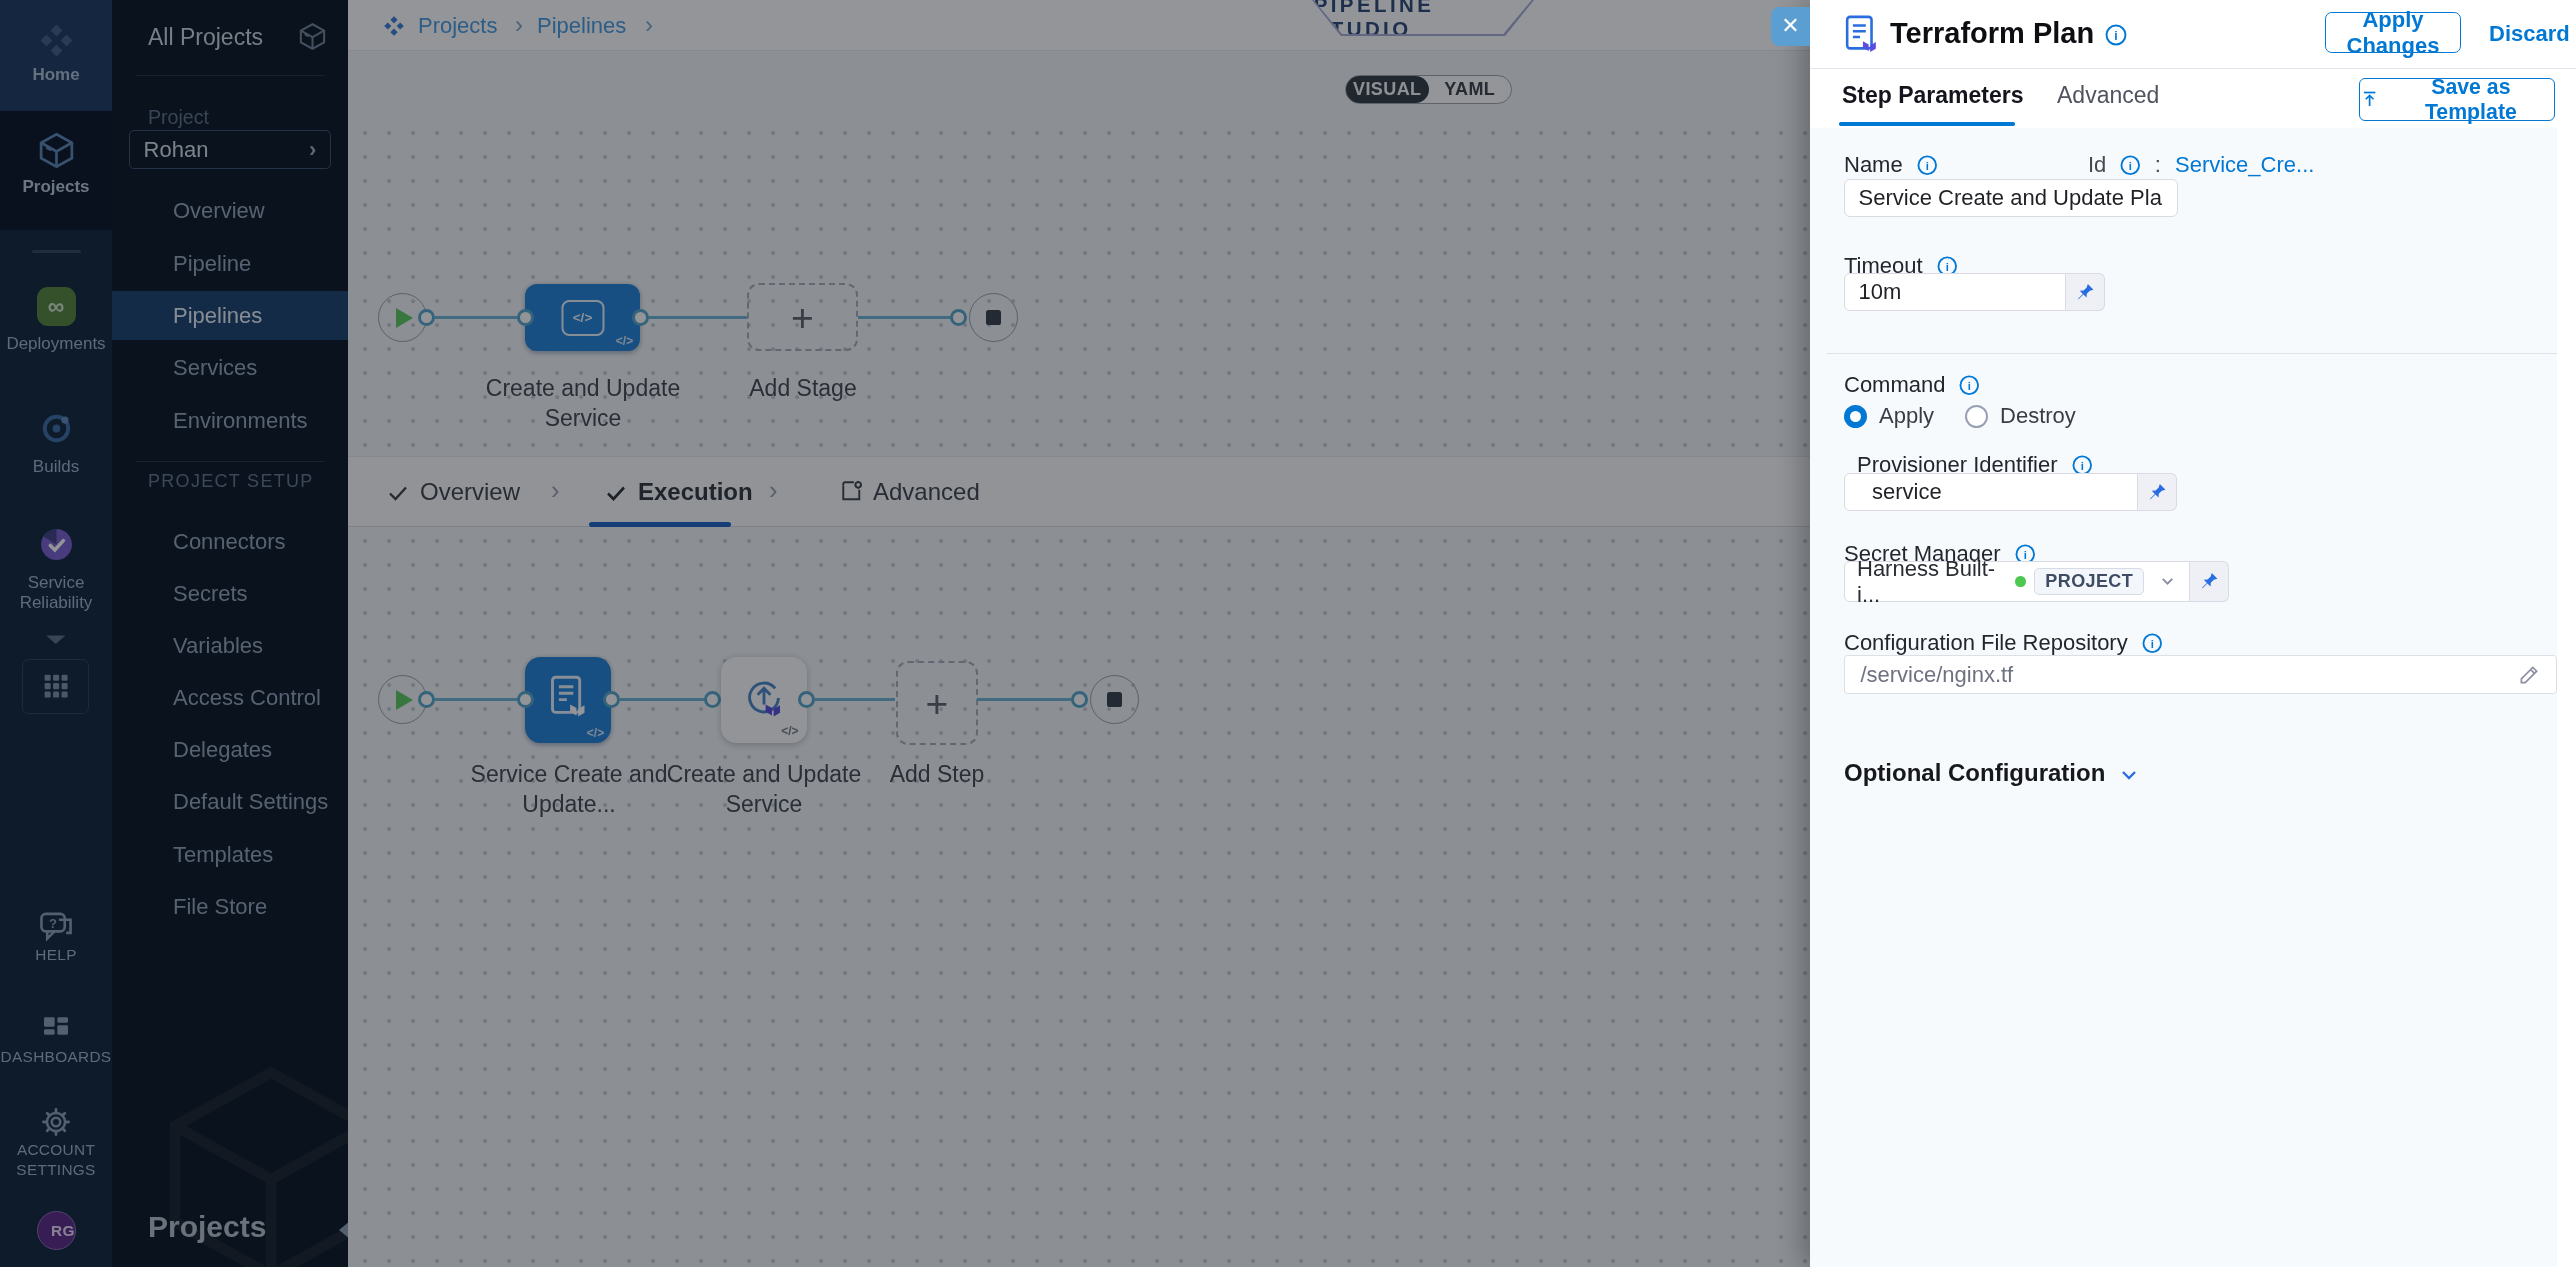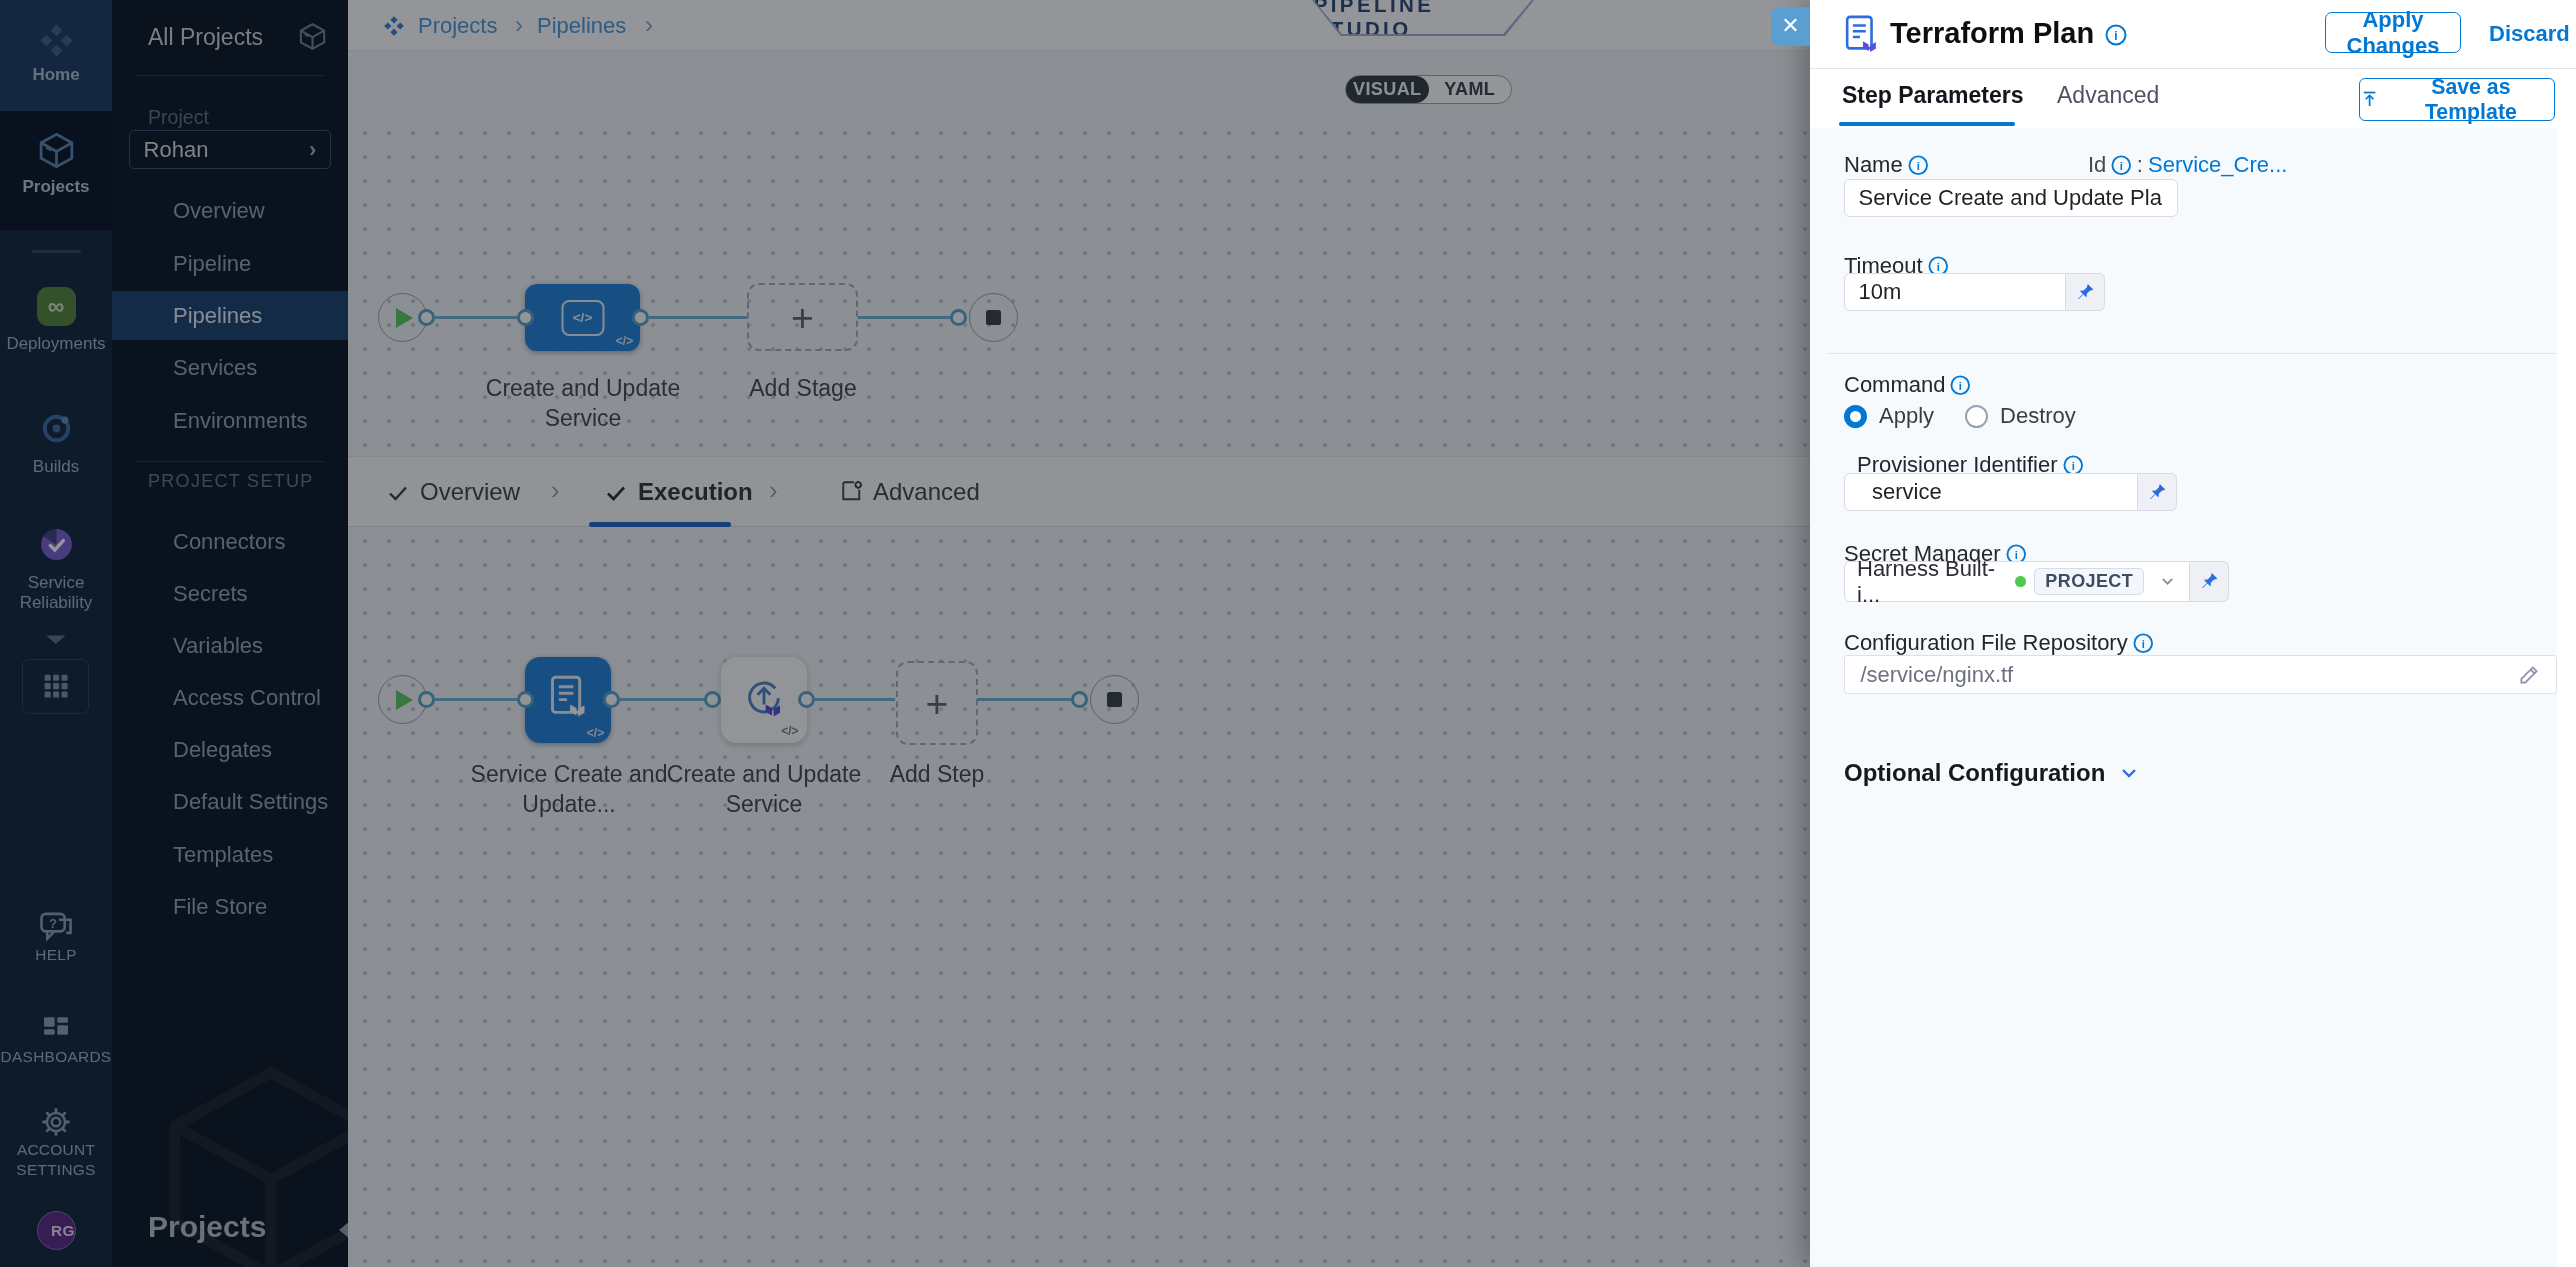--- a/index.html
+++ b/index.html
@@ -122,42 +122,42 @@
   .dr-div1 { position:absolute; left:0; top:68px; width:766px; height:0.9px; background:#e1e3ea; }
   .dr-tab { position:absolute; top:82px; font-size:23px; color:#50525f; }
   .dr-tab.on { font-weight:bold; color:#14151c; }
   .dr-underline { position:absolute; left:29px; top:122px; width:176px; height:4.3px; background:#0278d5; border-radius:1.7px; }
   .btn-savetpl { position:absolute; left:549px; top:78px; width:196px; height:43px; border:1.3px solid #0278d5;
     border-radius:6px; background:#fff; color:#0278d5; font-size:21.3px; font-weight:bold;
     display:flex; align-items:center; justify-content:center; gap:8.5px; }
   .drawer-body { position:absolute; left:0; top:128px; width:766px; height:1140px; background:#f7fafd; }
   .gutter { position:absolute; right:0; top:0; width:19px; height:1140px; background:#fff; }
 
-  .f-label { position:absolute; font-size:22px; color:#24262e; display:flex; align-items:center; gap:5px; }
+  .f-label { position:absolute; font-size:22px; color:#24262e; display:flex; align-items:center; gap:14px; }
   .f-input { position:absolute; height:38px; background:#fff; border:1.3px solid #d9dae3; border-radius:6px;
     font-size:22px; color:#1f2125; padding:0 13.6px; font-family:"Liberation Sans",sans-serif; outline:none; }
   .pin-seg { position:absolute; width:39px; height:38px; background:#eef0f6; border:1.3px solid #d9dae3;
     border-left:none; border-radius:0 6px 6px 0; display:flex; align-items:center; justify-content:center; }
   .f-input.joined { border-radius:6px 0 0 6px; }
   .dr-div2 { position:absolute; left:17px; top:225px; width:730px; height:0.9px; background:#e0e3ea; }
   .radio { width:23px; height:23px; border-radius:50%; background:#fff; }
   .radio.sel { border:6.8px solid #0278d5; }
   .radio.un { border:2.1px solid #98a1b3; }
   .radio-lbl { font-size:22px; color:#3a3d46; }
   .radio-row { position:absolute; left:34px; top:275px; display:flex; align-items:center; gap:12px; }
   .select-box { position:absolute; left:34px; top:433px; width:346px; height:41px; background:#fff;
     border:1.3px solid #d9dae3; border-radius:6px 0 0 6px; display:flex; align-items:center; padding:0 12px; gap:8.5px; }
   .select-box .val { font-size:22px; color:#2a2d34; }
   .gdot { width:11px; height:11px; border-radius:50%; background:#4dc952; }
   .scope-chip { height:26.4px; padding:0 10.2px; border:1.3px solid #d7dbe6; background:#f3f6fb; border-radius:5.1px;
     display:flex; align-items:center; font-size:18px; font-weight:bold; color:#3d4c63; letter-spacing:0.4px; }
   .repo-input { position:absolute; left:34px; top:527px; width:713px; height:39px; background:#fff;
     border:1.3px solid #dcdfe6; border-radius:3.4px; display:flex; align-items:center; padding:0 15.4px; }
   .repo-input .val { flex:1; font-size:22px; color:#6e7180; }
-  .opt-row { position:absolute; left:34px; top:631px; display:flex; align-items:center; gap:12px; }
+  .opt-row { position:absolute; left:34px; top:631px; display:flex; align-items:flex-end; gap:12px; }
   .opt-row .t { font-size:24px; font-weight:bold; color:#17181d; }
 </style>
 </head>
 <body>
 
 <div class="app">
 
   <nav class="rail">
     <div class="rail-sec-home"></div>
     <div class="rail-sec-projects"></div>

